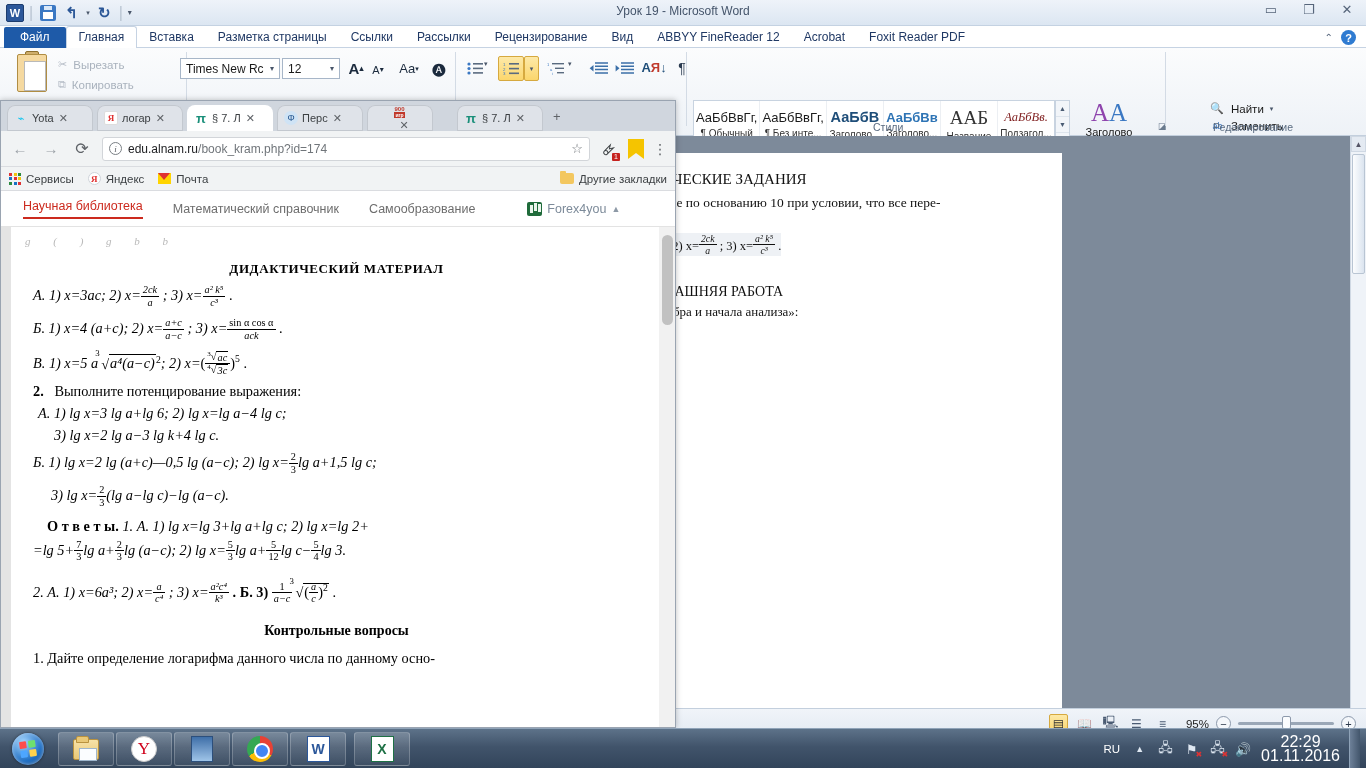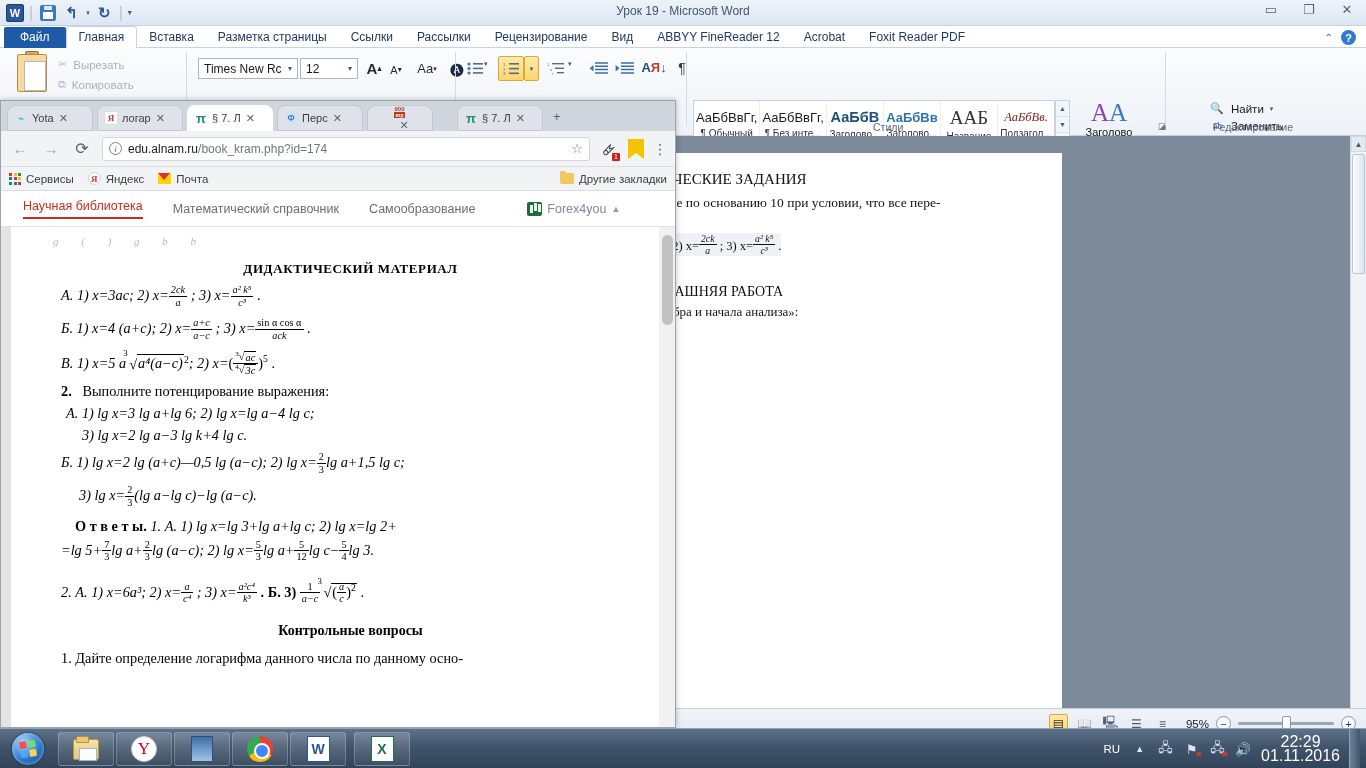--- a/index.html
+++ b/index.html
@@ -204,21 +204,21 @@
   .snav{color:#6d6d6d;cursor:pointer;}
   .snav.act{color:#cc2a1e;border-bottom:2px solid #cc2a1e;padding-bottom:4px;}
   .forex{display:flex;align-items:center;gap:5px;color:#7c8a99;}
   .fx-ic{width:15px;height:14px;background:#1f6b3a;border-radius:2px;position:relative;}
   .fx-ic:after{content:"";position:absolute;left:3px;top:3px;width:3px;height:8px;background:#eaf5ec;
                box-shadow:4px -2px 0 #eaf5ec, 8px -1px 0 #eaf5ec;}
 
   .site-body{position:absolute;left:0;top:126px;width:674px;height:500px;background:#e4e4e4;
              overflow:hidden;}
   .paper{position:absolute;left:10px;top:0;width:651px;height:500px;background:#fff;
-         overflow:hidden; font-family:"Liberation Serif",serif; color:#000;padding-left:28px;}
+         overflow:hidden; font-family:"Liberation Serif",serif; color:#000;}
   .pg-scroll{position:absolute;right:0;top:0;width:16px;height:500px;background:#f1f1f1;}
   .pg-thumb{position:absolute;right:2px;top:8px;width:11px;height:90px;background:#c1c1c1;border-radius:6px;}
 
   .bk-faint{font-size:11px;color:#b9b9b9;font-style:italic;letter-spacing:10px;
             padding:8px 0 0 14px; white-space:nowrap;}
   .bk-h{text-align:center;font-weight:bold;font-size:13px;letter-spacing:.6px;margin-top:14px;}
   .bk-h2{text-align:center;font-weight:bold;font-size:14px;margin-top:18px;}
   .bk-p{font-size:14.3px;line-height:1.35;margin:0 18px 0 22px;}
   .bk-p.tight{line-height:1.5;margin-left:27px;}
   .it{font-style:italic;}
@@ -334,21 +334,21 @@
           <span class="clip-ic">✂</span>
           <span>Вырезать</span>
         </div>
         <div class="clip-item" style="top:30px;">
           <span class="clip-ic">⧉</span>
           <span>Копировать</span>
         </div>
       </div>
       <div class="rsep" style="left:186px;"></div>
 
-      <div class="rgrp" style="left:190px;width:260px;">
+      <div class="rgrp" style="left:172px;width:260px;">
         <div class="fbox" style="left:8px;top:10px;width:100px;">
           <span>Times New Rc</span>
           <span class="ddn">▾</span>
         </div>
         <div class="fbox" style="left:110px;top:10px;width:58px;">
           <span>12</span>
           <span class="ddn">▾</span>
         </div>
         <div class="fbtn" style="left:174px;top:10px;width:20px;height:21px;font-size:15px;font-weight:bold;">A<sup style="font-size:8px">▴</sup></div>
         <div class="fbtn" style="left:196px;top:12px;width:20px;height:19px;font-size:11px;">A<sup style="font-size:8px">▾</sup></div>

